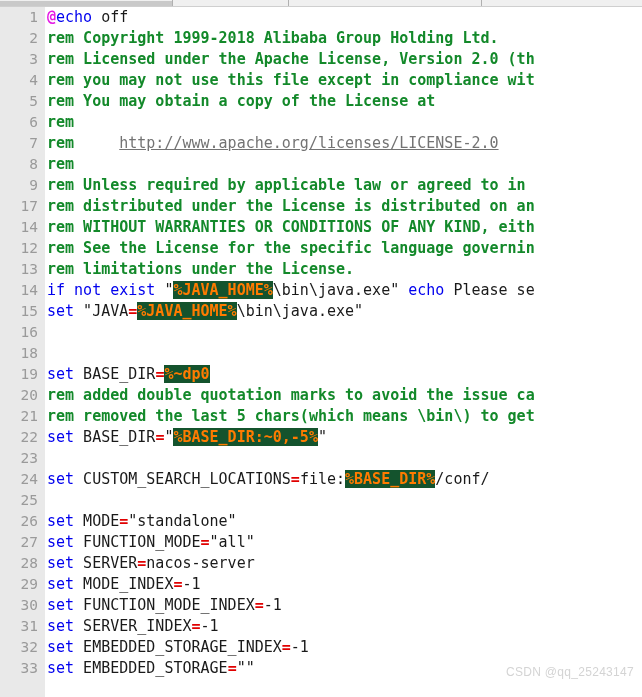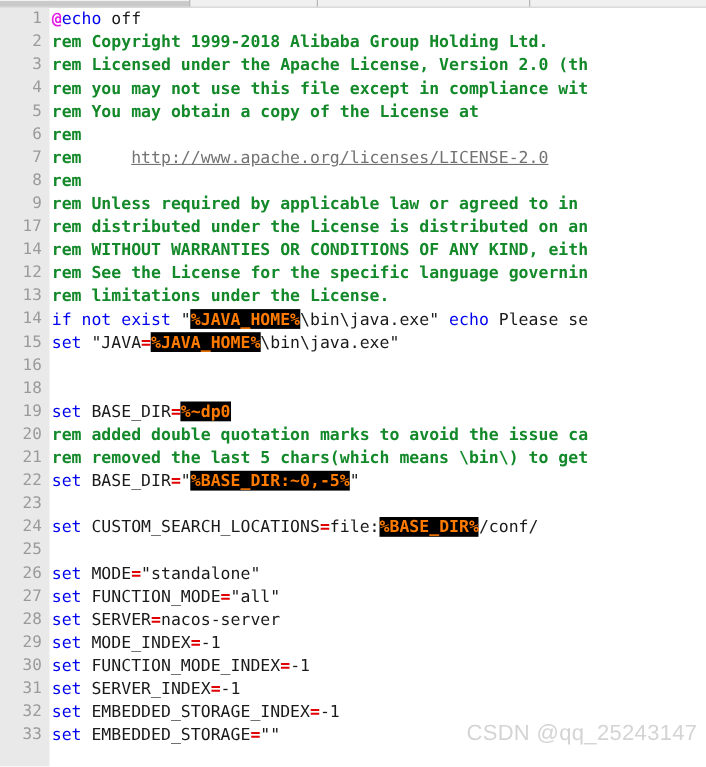--- a/index.html
+++ b/index.html
@@ -88,30 +88,30 @@
     top: 0;
     white-space: pre;
     color: #000000;
   }
 
   
   .t-com   { color: #13892a; font-weight: bold; }                      
   .t-url   { color: #737373; text-decoration: underline; }
   .t-kw    { color: #0000ee; font-weight: normal; }   
   .t-at    { color: #e519e5; font-weight: bold; }   
-  .t-var   { color: #ff7b00; font-weight: bold; background: #000000; } 
+  .t-var   { color: #ff7b00; font-weight: bold; background: #14532d; } 
   .t-eq    { color: #e00000; font-weight: bold; }   
   .t-txt   { color: #1a1a1a; }
 
   .watermark {
     position: absolute;
     right: 8px;
     bottom: 18px;
     color: #d4d4d4;
-    font-size: 20px;
+    font-size: 12px;
     font-family: "Liberation Sans", sans-serif;
     letter-spacing: 0.3px;
     user-select: none;
   }
 </style>
 </head>
 <body>
 
 <div id="editor">
 

